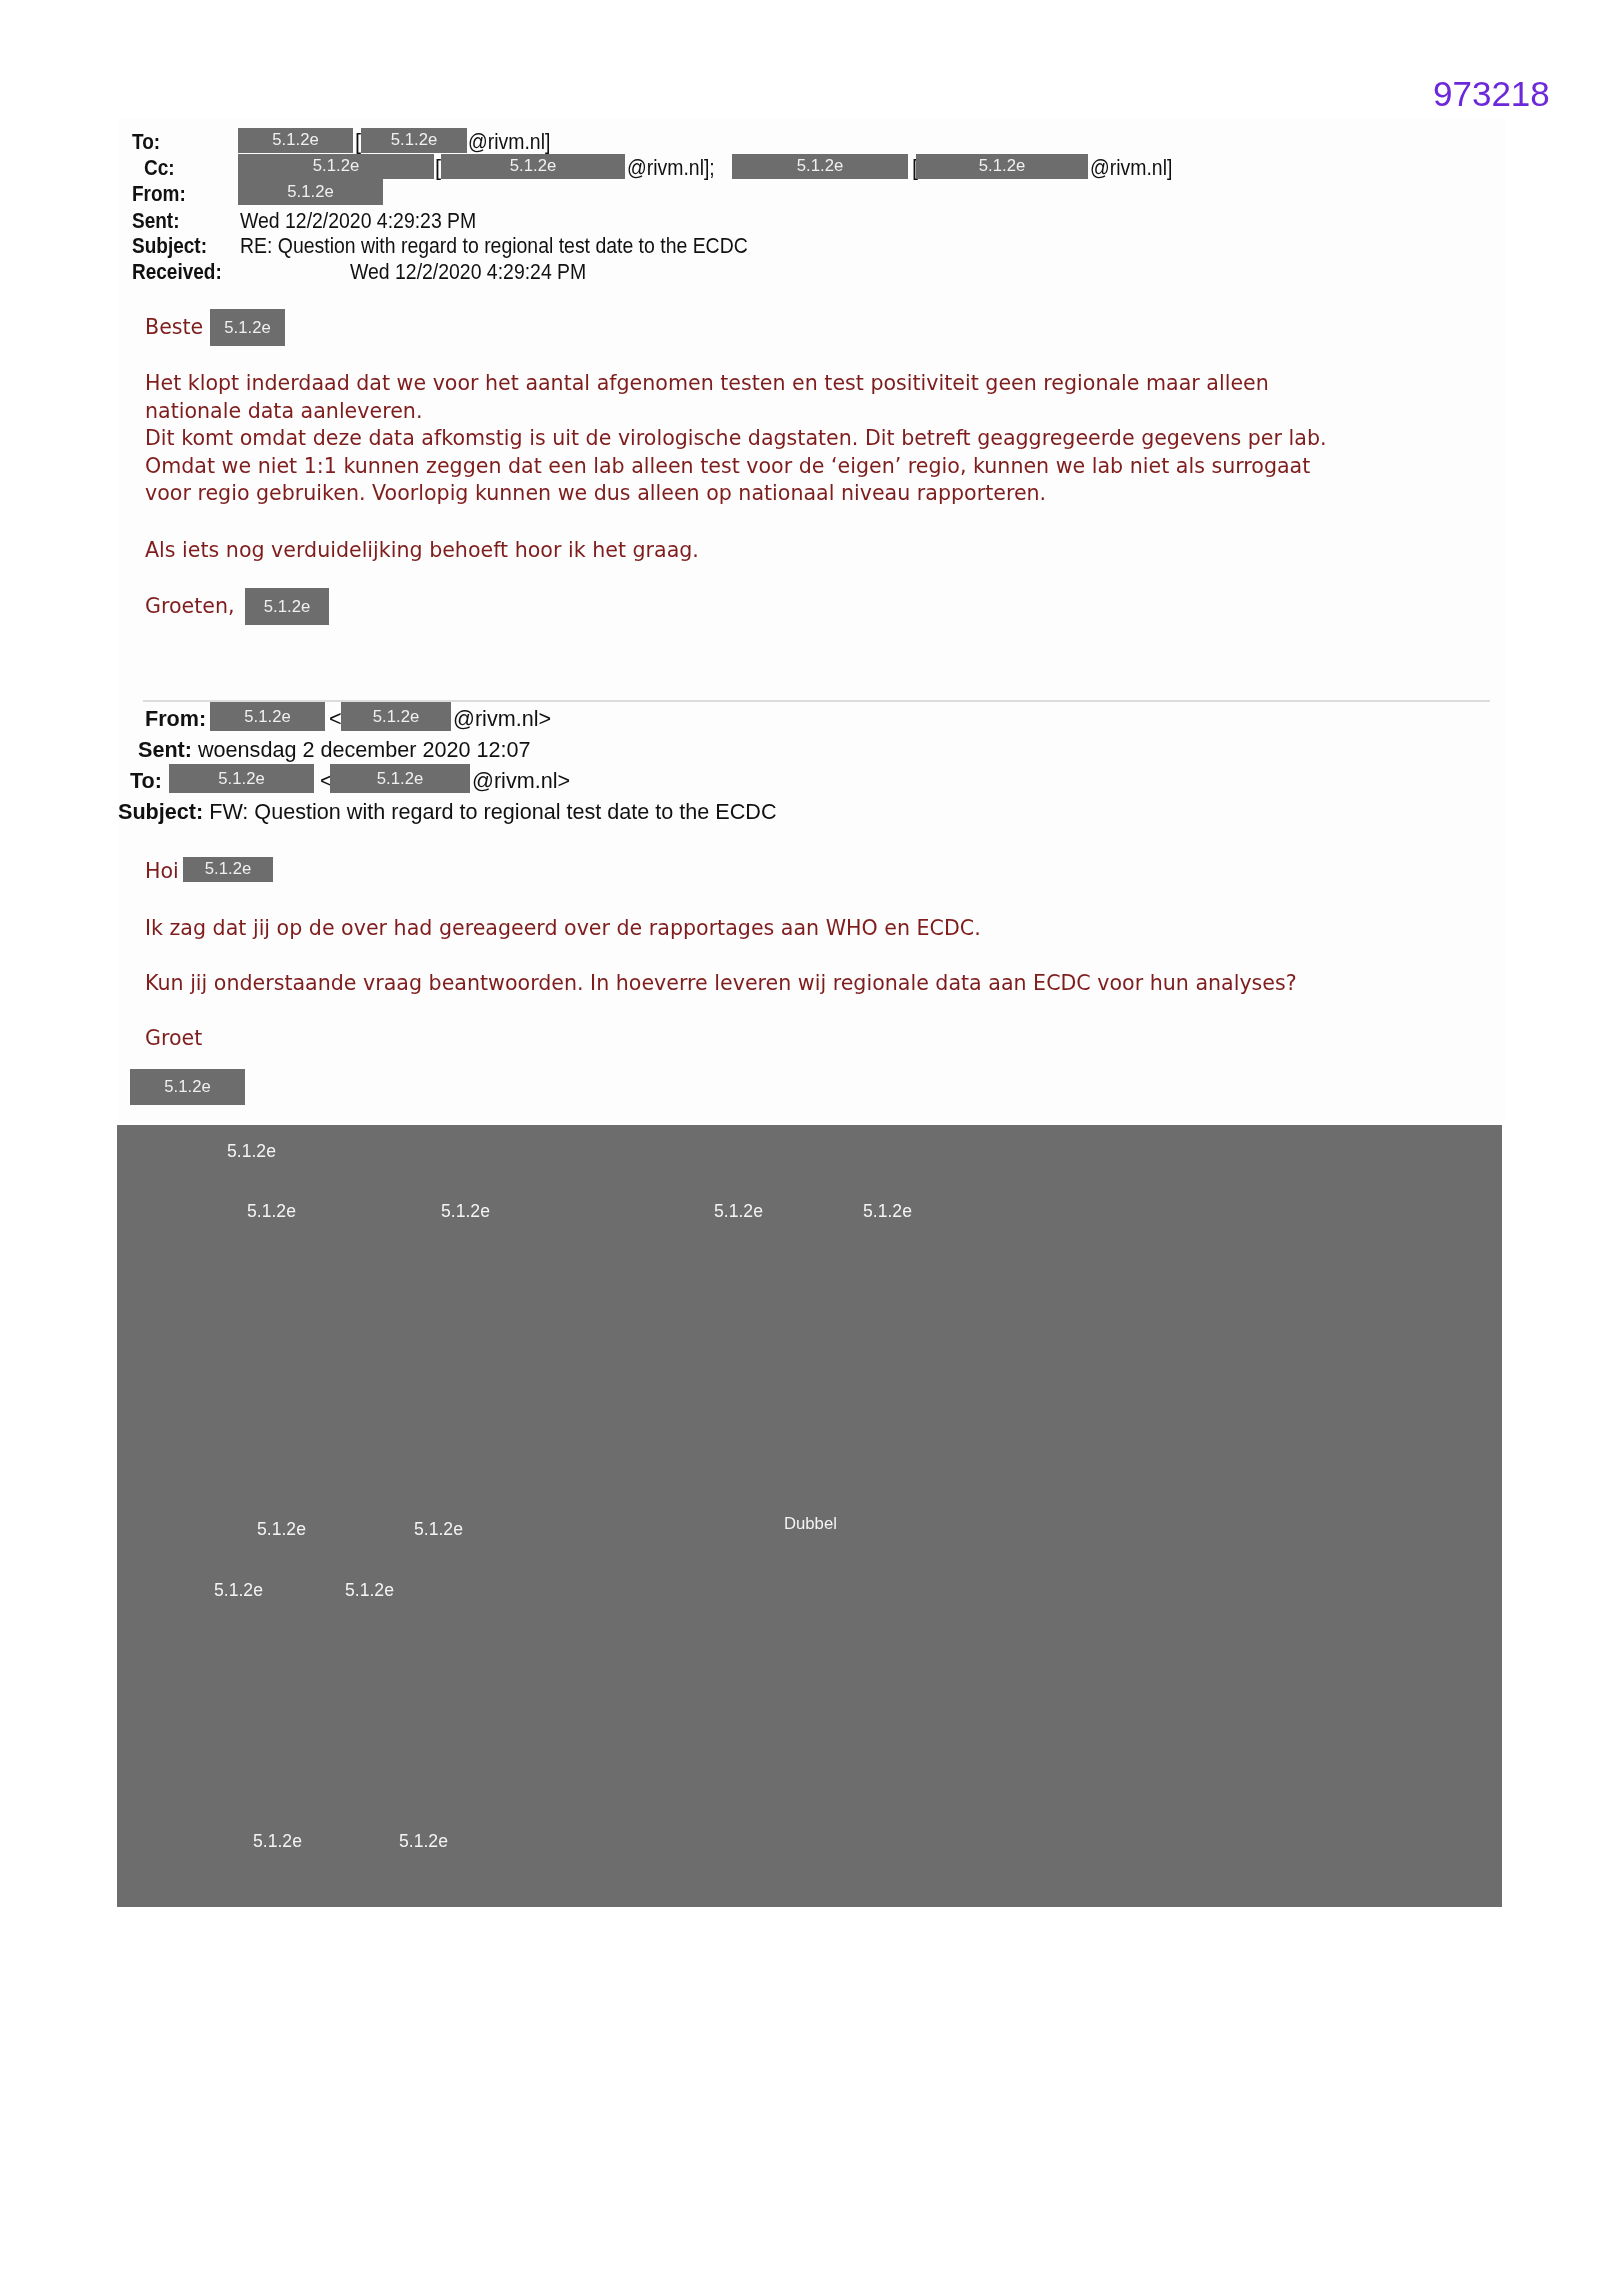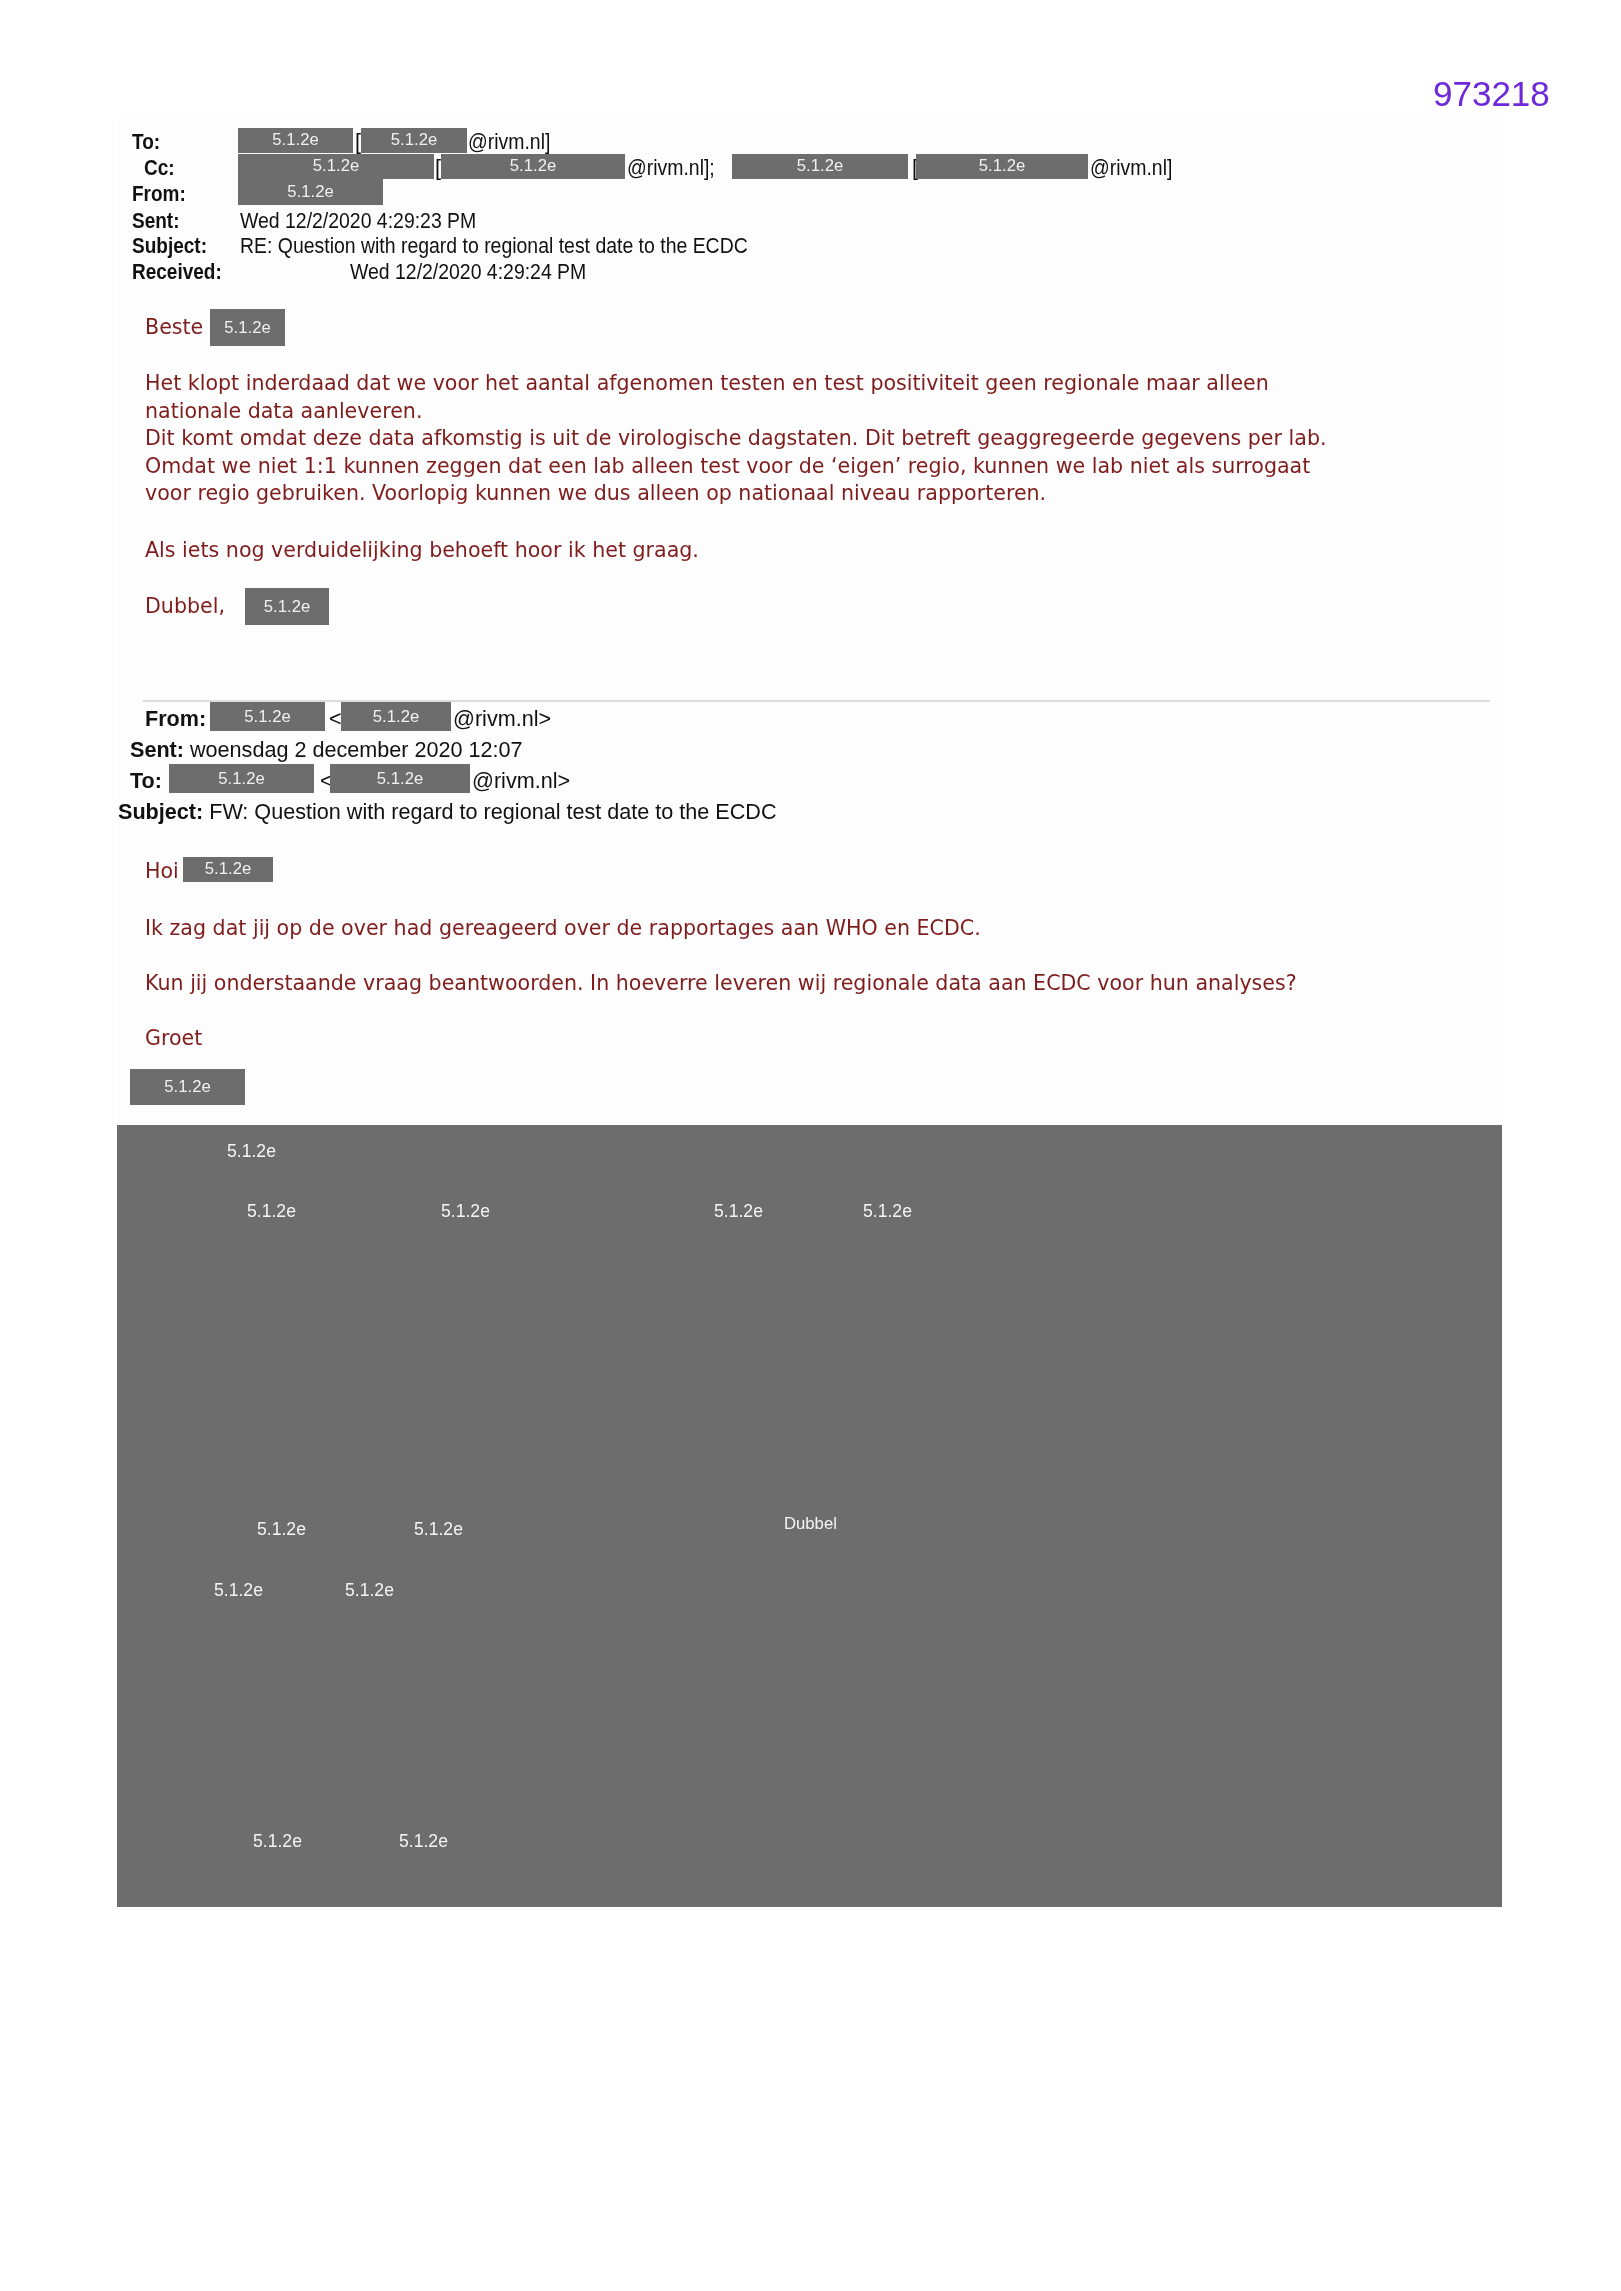--- a/index.html
+++ b/index.html
@@ -60,34 +60,34 @@
   <div class="red" style="left:210px; top:309px; width:75px; height:37px;">5.1.2e</div>
 
   <div class="abs body-text" style="left:145px; top:370px;">Het klopt inderdaad dat we voor het aantal afgenomen testen en test positiviteit geen regionale maar alleen</div>
   <div class="abs body-text" style="left:145px; top:398px;">nationale data aanleveren.</div>
   <div class="abs body-text" style="left:145px; top:425px;">Dit komt omdat deze data afkomstig is uit de virologische dagstaten. Dit betreft geaggregeerde gegevens per lab.</div>
   <div class="abs body-text" style="left:145px; top:453px;">Omdat we niet 1:1 kunnen zeggen dat een lab alleen test voor de ‘eigen’ regio, kunnen we lab niet als surrogaat</div>
   <div class="abs body-text" style="left:145px; top:480px;">voor regio gebruiken. Voorlopig kunnen we dus alleen op nationaal niveau rapporteren.</div>
 
   <div class="abs body-text" style="left:145px; top:537px;">Als iets nog verduidelijking behoeft hoor ik het graag.</div>
 
-  <div class="abs body-text" style="left:145px; top:593px;">Dubbel,</div>
+  <div class="abs body-text" style="left:145px; top:593px;">Groeten,</div>
   <div class="red" style="left:245px; top:588px; width:84px; height:37px;">5.1.2e</div>
 </div>
 
 <div class="sep"></div>
 
 <div>
   <div class="abs fw" style="left:145px; top:706px;"><b>From:</b></div>
   <div class="red" style="left:210px; top:702px; width:115px; height:29px;">5.1.2e</div>
   <div class="abs fw" style="left:329px; top:706px;">&lt;</div>
   <div class="red" style="left:341px; top:702px; width:110px; height:29px;">5.1.2e</div>
   <div class="abs fw" style="left:453px; top:706px;">@rivm.nl&gt;</div>
 
-  <div class="abs fw" style="left:130px; top:737px;"><b>Sent:</b> <span>woensdag 2 december 2020 12:07</span></div>
+  <div class="abs fw" style="left:138px; top:737px;"><b>Sent:</b> <span>woensdag 2 december 2020 12:07</span></div>
 
   <div class="abs fw" style="left:130px; top:768px;"><b>To:</b></div>
   <div class="red" style="left:169px; top:764px; width:145px; height:29px;">5.1.2e</div>
   <div class="abs fw" style="left:320px; top:768px;">&lt;</div>
   <div class="red" style="left:330px; top:764px; width:140px; height:29px;">5.1.2e</div>
   <div class="abs fw" style="left:472px; top:768px;">@rivm.nl&gt;</div>
 
   <div class="abs fw" style="left:118px; top:799px;"><b>Subject:</b> <span>FW: Question with regard to regional test date to the ECDC</span></div>
 </div>
 

